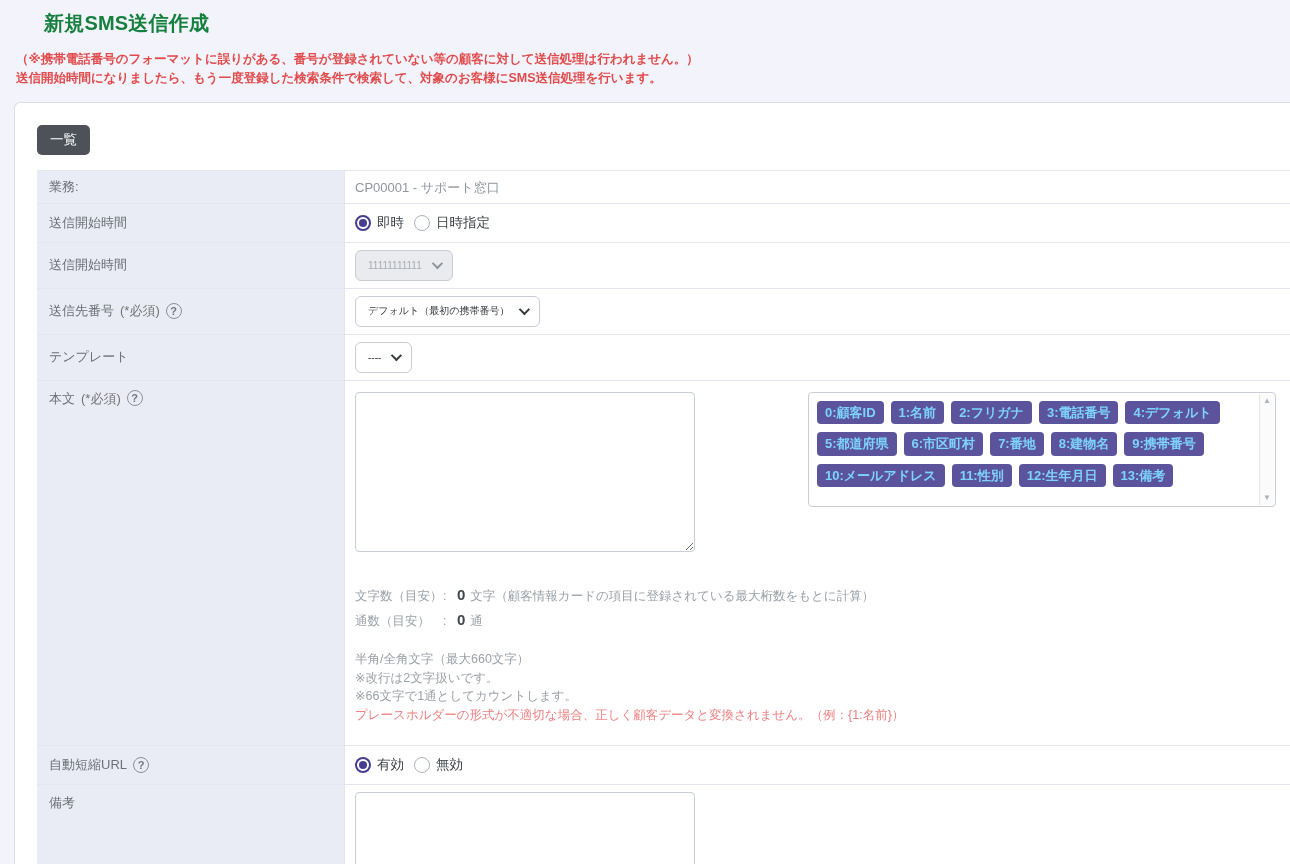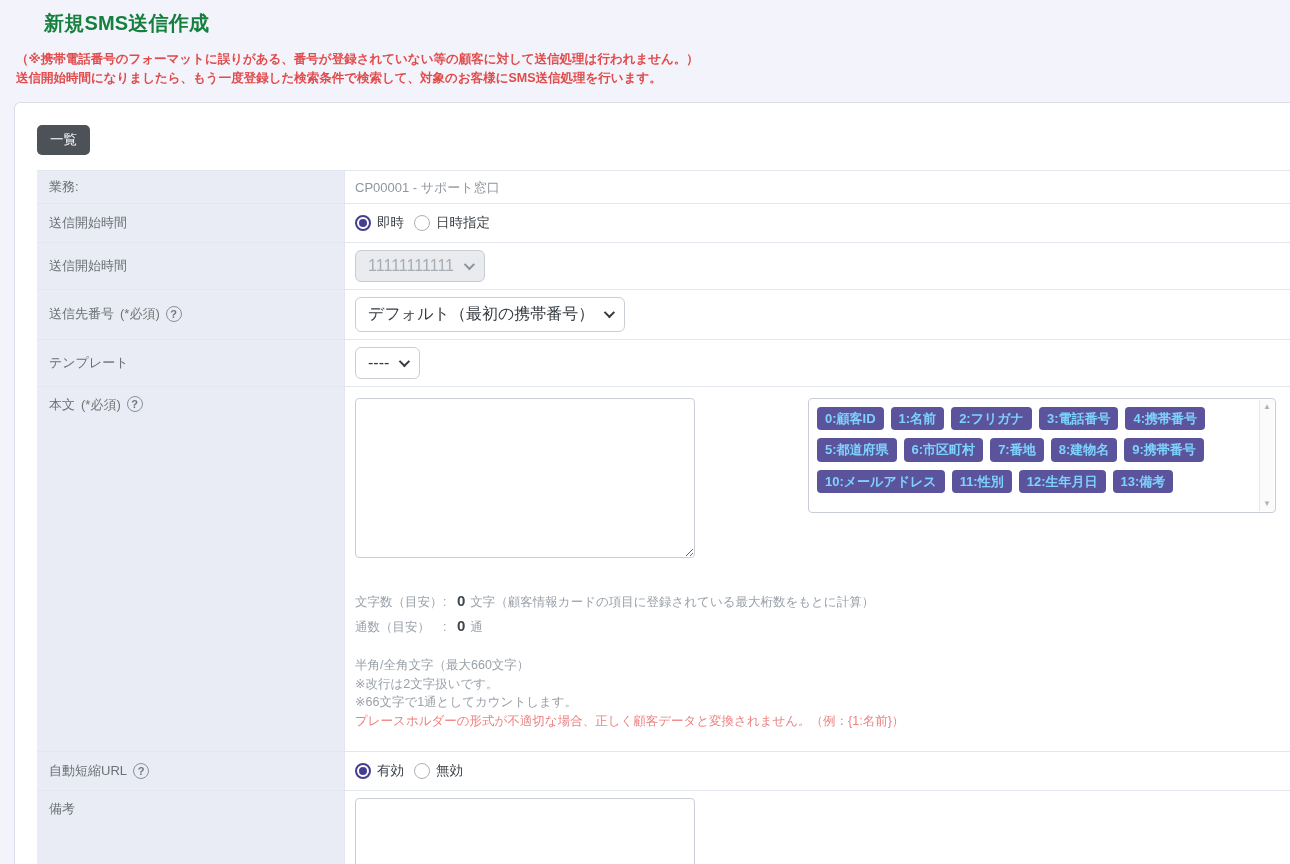--- a/index.html
+++ b/index.html
@@ -66,21 +66,21 @@
   .radio-group { display:flex; align-items:center; gap:10px; padding:4px 0; }
   .radio-option { display:flex; align-items:center; gap:6px; cursor:pointer; color:#3c4248; font-size:13.5px; }
   .radio { width:16px; height:16px; border-radius:50%; background:#fff; border:1px solid #aab1b9; position:relative; display:inline-block; }
   .radio.checked { border:2px solid #453e90; }
   .radio.checked::after { content:""; position:absolute; inset:2px; border-radius:50%; background:#453e90; }
 
   
   .select {
     display:inline-flex; align-items:center; gap:10px;
     background:#fff; border:1px solid #c9ced6; border-radius:6px;
-    padding:6px 12px; font-size:16px; color:#343a40; cursor:pointer;
+    padding:6px 12px; font-size:10px; color:#343a40; cursor:pointer;
     min-height:31px;
   }
   .select .chev { width:8px; height:8px; border-right:2px solid #343a40; border-bottom:2px solid #343a40; transform:rotate(45deg) translateY(-2px); }
   .select.disabled { background:#e9ebef; border-color:#c8cdd4; color:#a7adb4; cursor:default; }
   .select.disabled .chev { border-color:#8d949b; }
   .row-pad { padding-top:7px; padding-bottom:7px; }
 
   
   .body-area { flex:1; display:flex; flex-direction:column; padding:5px 4px 14px 0; }
   .body-top { display:flex; justify-content:space-between; align-items:flex-start; }
@@ -220,21 +220,21 @@
         <div class="body-area">
           <div class="body-top">
             <textarea class="msg-body" style=""></textarea>
             <div class="tag-panel">
               <div class="tag-wrap">
 
               <button class="tag-btn">0:顧客ID</button>
                   <button class="tag-btn">1:名前</button>
                   <button class="tag-btn">2:フリガナ</button>
                   <button class="tag-btn">3:電話番号</button>
-                  <button class="tag-btn">4:携帯番号</button>
+                  <button class="tag-btn">4:デフォルト</button>
                   <button class="tag-btn">5:都道府県</button>
                   <button class="tag-btn">6:市区町村</button>
                   <button class="tag-btn">7:番地</button>
                   <button class="tag-btn">8:建物名</button>
                   <button class="tag-btn">9:携帯番号</button>
                   <button class="tag-btn">10:メールアドレス</button>
                   <button class="tag-btn">11:性別</button>
                   <button class="tag-btn">12:生年月日</button>
                   <button class="tag-btn">13:備考</button>
                 </div>

